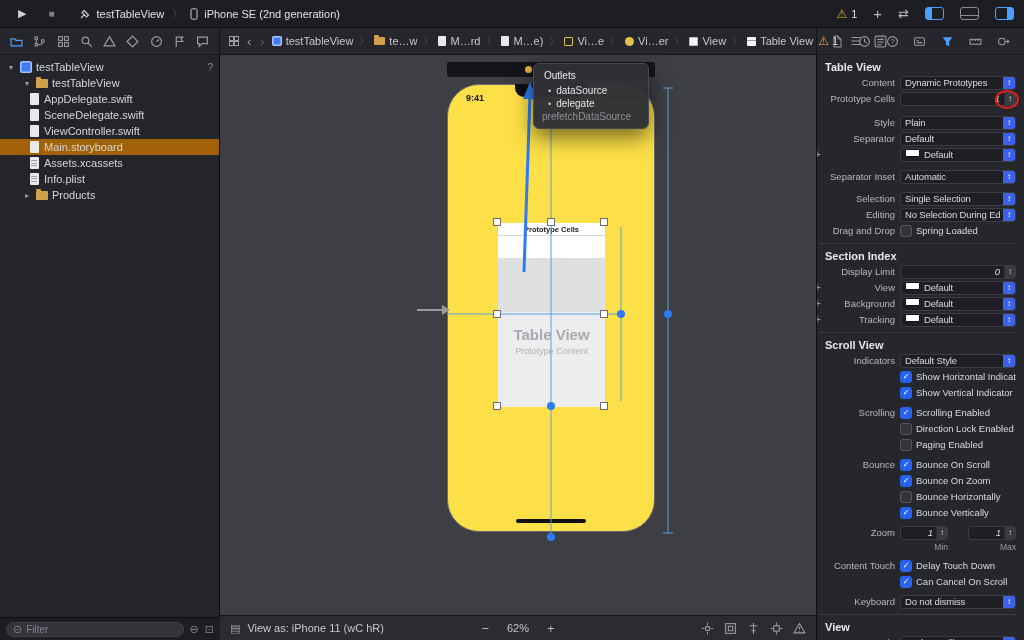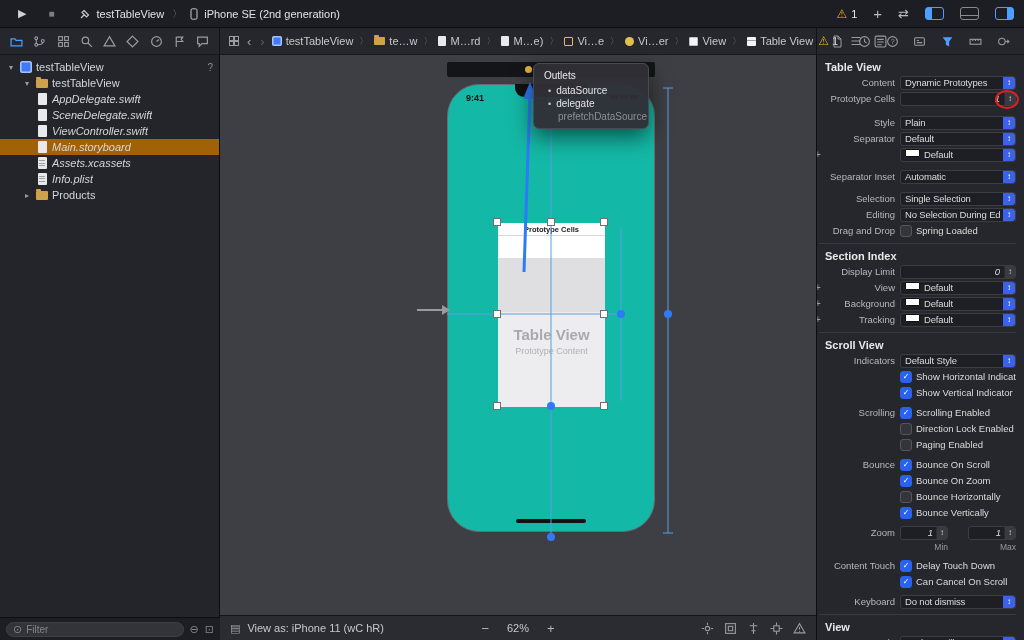--- a/index.html
+++ b/index.html
@@ -55,38 +55,38 @@
   
   .sidebar { position:absolute; left:0; top:55px; width:220px; bottom:0; background:#24252a;
     border-right:1px solid #0e0e11; }
   .tree { padding-top:4px; font-size:11px; }
   .trow { display:flex; align-items:center; height:16px; gap:4px; color:#d6d6da; padding-right:6px; }
   .trow.selected { background:#a16207; }
   .chev { width:10px; text-align:center; color:#9a9aa0; font-size:8px; flex:0 0 10px; }
   .ti { flex:0 0 12px; display:flex; justify-content:center; }
   .tlabel { white-space:nowrap; overflow:hidden; }
   .badge { margin-left:auto; color:#8f8f95; font-size:10px; }
-  .p0 { padding-left:6px; } .p1 { padding-left:22px; } .p2 { padding-left:36px;font-style:italic; }
+  .p0 { padding-left:6px; } .p1 { padding-left:22px; } .p2 { padding-left:28px; }
   .it-proj { width:12px; height:12px; border-radius:2.5px; background:#3f7bf5; box-shadow:inset 0 0 0 1.5px rgba(255,255,255,.55); }
   .it-fold { width:12px; height:9px; background:#cfa14a; border-radius:1px; position:relative; }
   .it-fold::before { content:""; position:absolute; top:-2px; left:0; width:5px; height:2px; background:#cfa14a; border-radius:1px 1px 0 0; }
   .it-doc { width:9px; height:12px; background:#e9e9ec; border-radius:1px; position:relative; }
   .it-doc.lines::after { content:""; position:absolute; left:1.5px; right:1.5px; top:3px; height:6px;
     background:linear-gradient(#9aa0aa 0 1px,transparent 1px 2.5px,#9aa0aa 2.5px 3.5px,transparent 3.5px 5px,#9aa0aa 5px 6px,transparent 6px); }
   .filterbar { position:absolute; left:0; bottom:0; width:220px; height:23px; background:#1d1e23;
     border-top:1px solid #0e0e11; display:flex; align-items:center; padding:0 6px; gap:6px; }
   .filterfield { flex:1; height:15px; background:#33343a; border:1px solid #3f4046; border-radius:8px;
     display:flex; align-items:center; gap:4px; padding:0 6px; color:#85858b; font-size:10px; }
   .fb-ic { color:#85858b; font-size:11px; line-height:1; }
 
   
   .canvas { position:absolute; left:220px; top:55px; right:208px; bottom:25px; background:#3e3f44; overflow:hidden; }
   .dock { position:absolute; left:227px; top:7px; width:208px; height:15px; background:#141518; border-radius:2px; }
   .dock-vc { position:absolute; left:78px; top:4px; width:7px; height:7px; border-radius:50%; background:#e6b33c; }
-  .phone { position:absolute; left:227px; top:29px; width:208px; height:448px; background:#14b8a6;
+  .phone { position:absolute; left:227px; top:29px; width:208px; height:448px; background:#fde047;
     border:1px solid #6a6a70; border-radius:32px; }
   .notch { position:absolute; left:50%; top:-1px; transform:translateX(-50%); width:72px; height:13px;
     background:#111; border-radius:0 0 9px 9px; }
   .ptime { position:absolute; left:18px; top:8px; font-size:9px; font-weight:700; color:#111; }
   .pstatus { position:absolute; right:16px; top:10px; display:flex; gap:2px; }
   .pstatus i { display:block; width:8px; height:4px; background:#111; border-radius:1px; }
   .homebar { position:absolute; left:50%; bottom:8px; transform:translateX(-50%); width:70px; height:4px;
     background:#111; border-radius:2px; }
   .tview { position:absolute; left:50px; top:138px; width:107px; height:184px; background:#ededef; }
   .tv-head { height:13px; background:#fdfdfd; border-bottom:1px solid #d8d8da; font-size:7.5px; font-weight:700;
@@ -95,21 +95,21 @@
   .tv-cell { height:54px; background:#dfdfe1; }
   .tv-rest { text-align:center; }
   .tv-title { margin-top:14px; font-size:15px; font-weight:600; color:#a9a9ae; }
   .tv-sub { margin-top:3px; font-size:9px; color:#b1b1b6; }
   .overlay { position:absolute; left:0; top:0; width:596px; height:560px; pointer-events:none; }
   .popup { position:absolute; left:313px; top:8px; width:116px; background:rgba(47,48,54,.97);
     border:1px solid #4a4b52; border-radius:6px; box-shadow:0 8px 22px rgba(0,0,0,.55); padding:4px 0 5px; z-index:5; }
   .pp-title { font-size:10px; color:#ececef; padding:2px 10px 3px; }
   .pp-item { font-size:10px; color:#e4e4e8; padding:1px 10px 1px 14px; display:flex; align-items:center; gap:5px; }
   .pp-item .dot { color:#c9c9cf; font-size:9px; }
-  .pp-item.dim { color:#8f8f96; padding-left:24px; }
+  .pp-item.dim { color:#8f8f96; padding-left:8px; }
 
   .canvas-bar { position:absolute; left:220px; right:208px; bottom:0; height:25px; background:#2b2c31;
     border-top:1px solid #141519; display:flex; align-items:center; padding:0 10px; font-size:11px; color:#c8c8cc; }
   .cb-left { display:flex; align-items:center; gap:7px; }
   .cb-zoom { position:absolute; left:50%; transform:translateX(-50%); display:flex; align-items:center; gap:18px; }
   .cb-zoom .zbtn { color:#b9b9bf; font-size:13px; }
   .cb-right { margin-left:auto; display:flex; align-items:center; gap:10px; color:#9a9aa0; }
 
   
   .inspector { position:absolute; right:0; top:55px; width:208px; bottom:0; background:#26272c;

